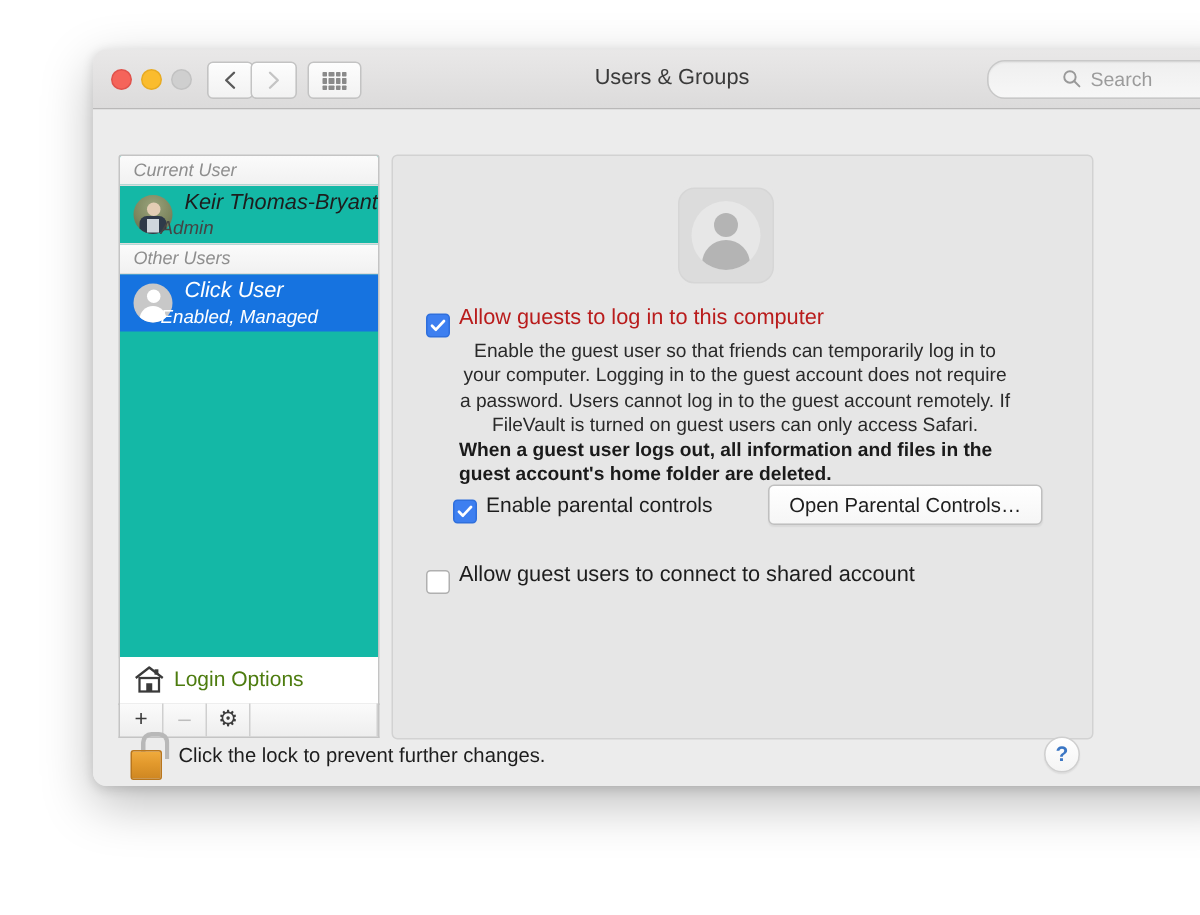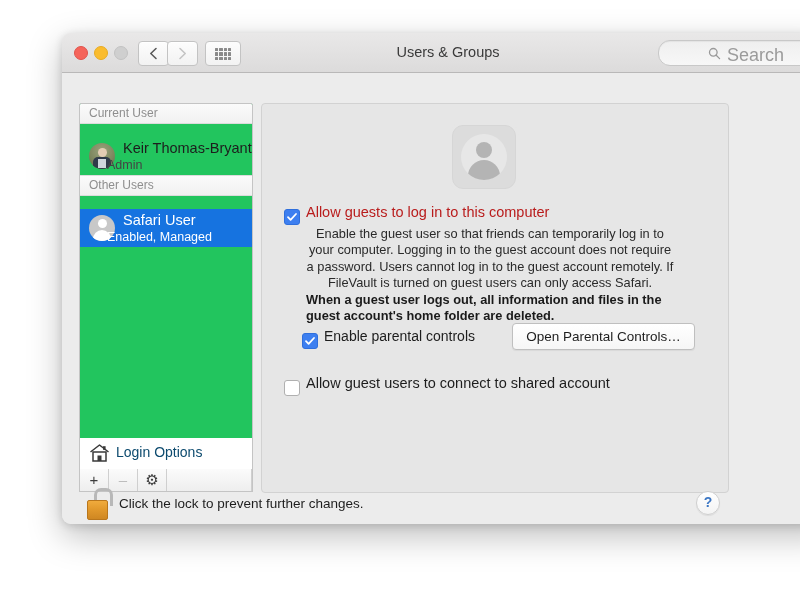--- a/index.html
+++ b/index.html
@@ -97,59 +97,59 @@
     border: 1px solid #c8c8c8;
     box-shadow: 0 1px 1px rgba(0,0,0,0.05) inset;
   }
   #search-icon {
     position: absolute;
     left: 49px; top: 5px;
   }
   #search-placeholder {
     position: absolute;
     left: 68px; top: 4px;
-    font-size: 18px;
+    font-size: 13px;
     color: #9b9b9b;
   }
 
   
   #winbody {
     position: relative;
     height: 452px;
     background: #ececec;
   }
 
   
   #sidebar {
     position: absolute;
     left: 17px;
     top: 30px;
     width: 172px;
     height: 335px;
-    background: #22c55e;
+    background: #14b8a6;
     border: 1px solid #c4c4c4;
     border-radius: 2px;
     overflow: hidden;
+    font-style: italic;
   }
   .group-header {
     height: 19px;
     line-height: 19px;
     padding-left: 9px;
     font-size: 12px;
     color: #8e8e8e;
     background: linear-gradient(to bottom, #fbfbfb, #f1f1f1);
     border-bottom: 1px solid #dcdcdc;
   }
   #grp-other { border-top: 1px solid #dcdcdc; }
 
   .user-row {
     position: relative;
     height: 38px;
     padding-left: 9px;
-    margin-top: 13px;
   }
   .user-row.selected { background: #1673e0; }
 
   .avatar-sm {
     position: absolute;
     left: 9px;
     top: 6px;
     width: 26px;
     height: 26px;
     border-radius: 50%;
@@ -211,21 +211,21 @@
     height: 31px;
     background: #ffffff;
     border: 1px solid #c4c4c4;
     border-top: none;
   }
   #house-icon { position: absolute; left: 9px; top: 5px; }
   #login-options-label {
     position: absolute;
     left: 36px; top: 6px;
     font-size: 14px;
-    color: #0c4a6e;
+    color: #4d7c0f;
   }
 
   
   #userbar {
     position: absolute;
     left: 17px;
     top: 396px;
     width: 172px;
     height: 22px;
     background: linear-gradient(to bottom, #fbfbfb, #eeeeee);
@@ -491,21 +491,21 @@
         <div class="user-sub">Admin</div>
       </div>
 
       <div class="group-header" id="grp-other">Other Users</div>
 
       <div class="user-row selected">
         <div class="avatar-sm" id="avatar-guest">
           <div class="head"></div>
             <div class="body"></div>
         </div>
-        <div class="user-name">Safari User</div>
+        <div class="user-name">Click User</div>
         <div class="user-sub">Enabled, Managed</div>
       </div>
     </div>
 
     <div id="login-options">
       <span id="house-icon">
         <svg width="21" height="20" viewBox="0 0 21 20">
           <polyline points="1.5,9 10.5,2 19.5,9" fill="none" stroke="#3a3a3a" stroke-width="1.5" stroke-linejoin="round"></polyline>
           <rect x="4" y="9" width="13" height="9" fill="none" stroke="#3a3a3a" stroke-width="1.5"></rect>
           <rect x="8.5" y="12.5" width="4" height="5.5" fill="#3a3a3a"></rect>

